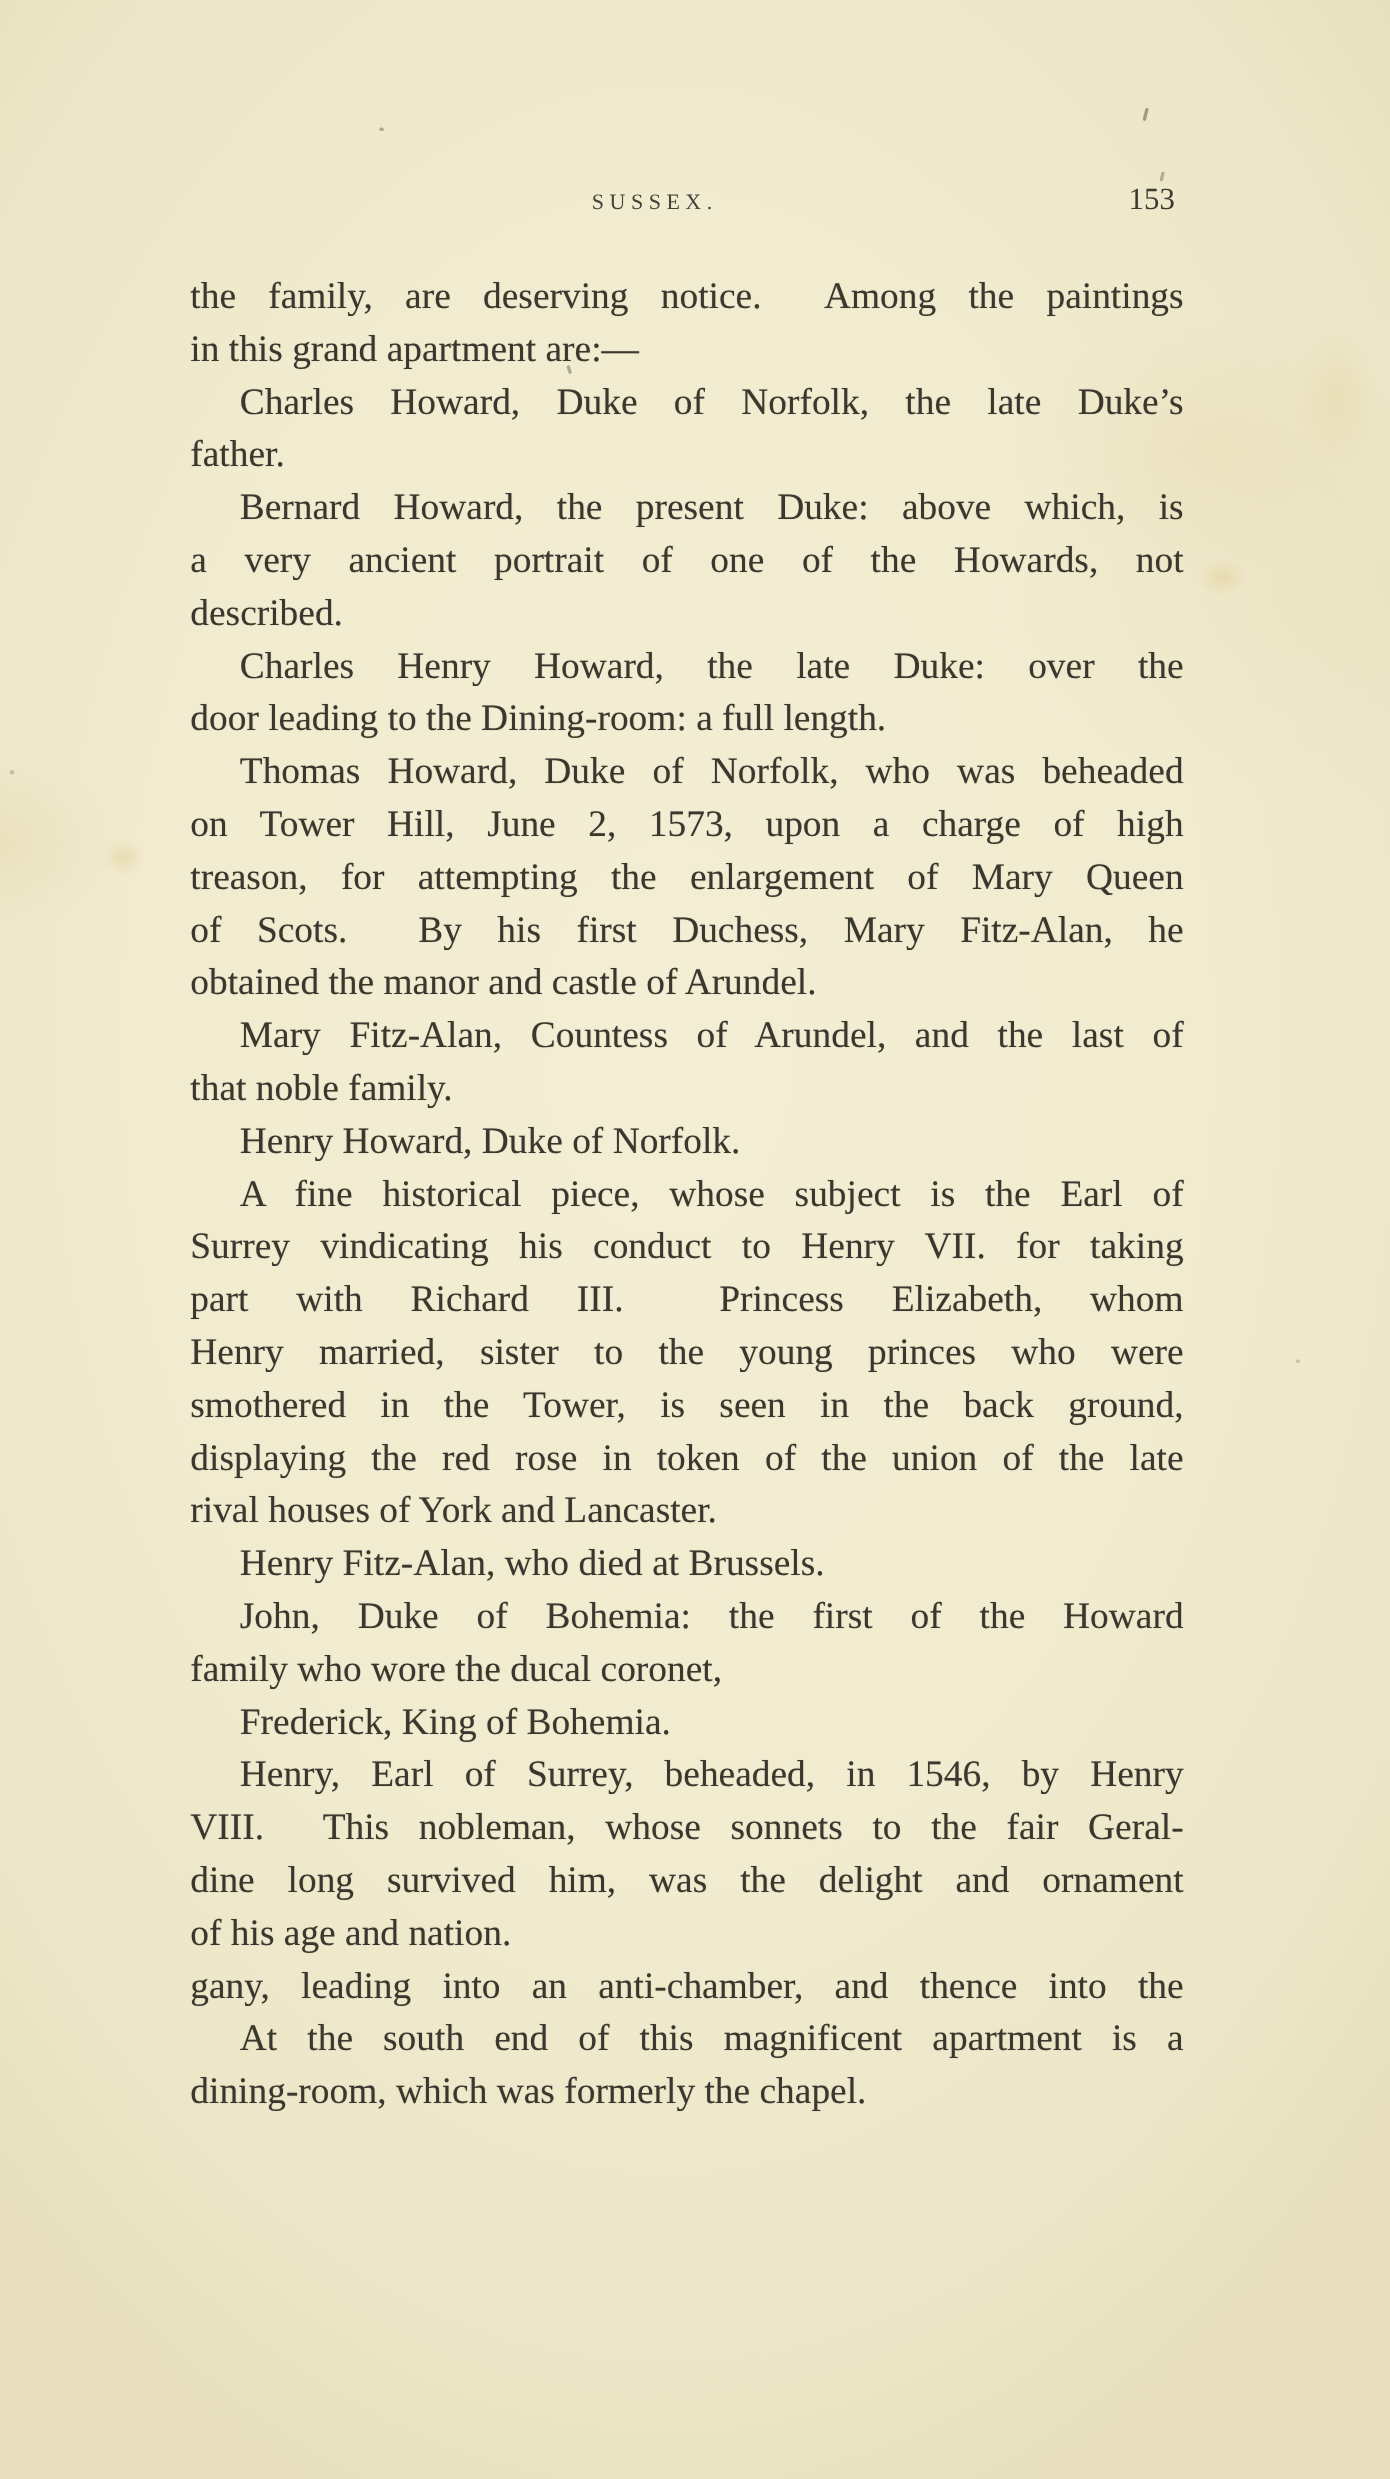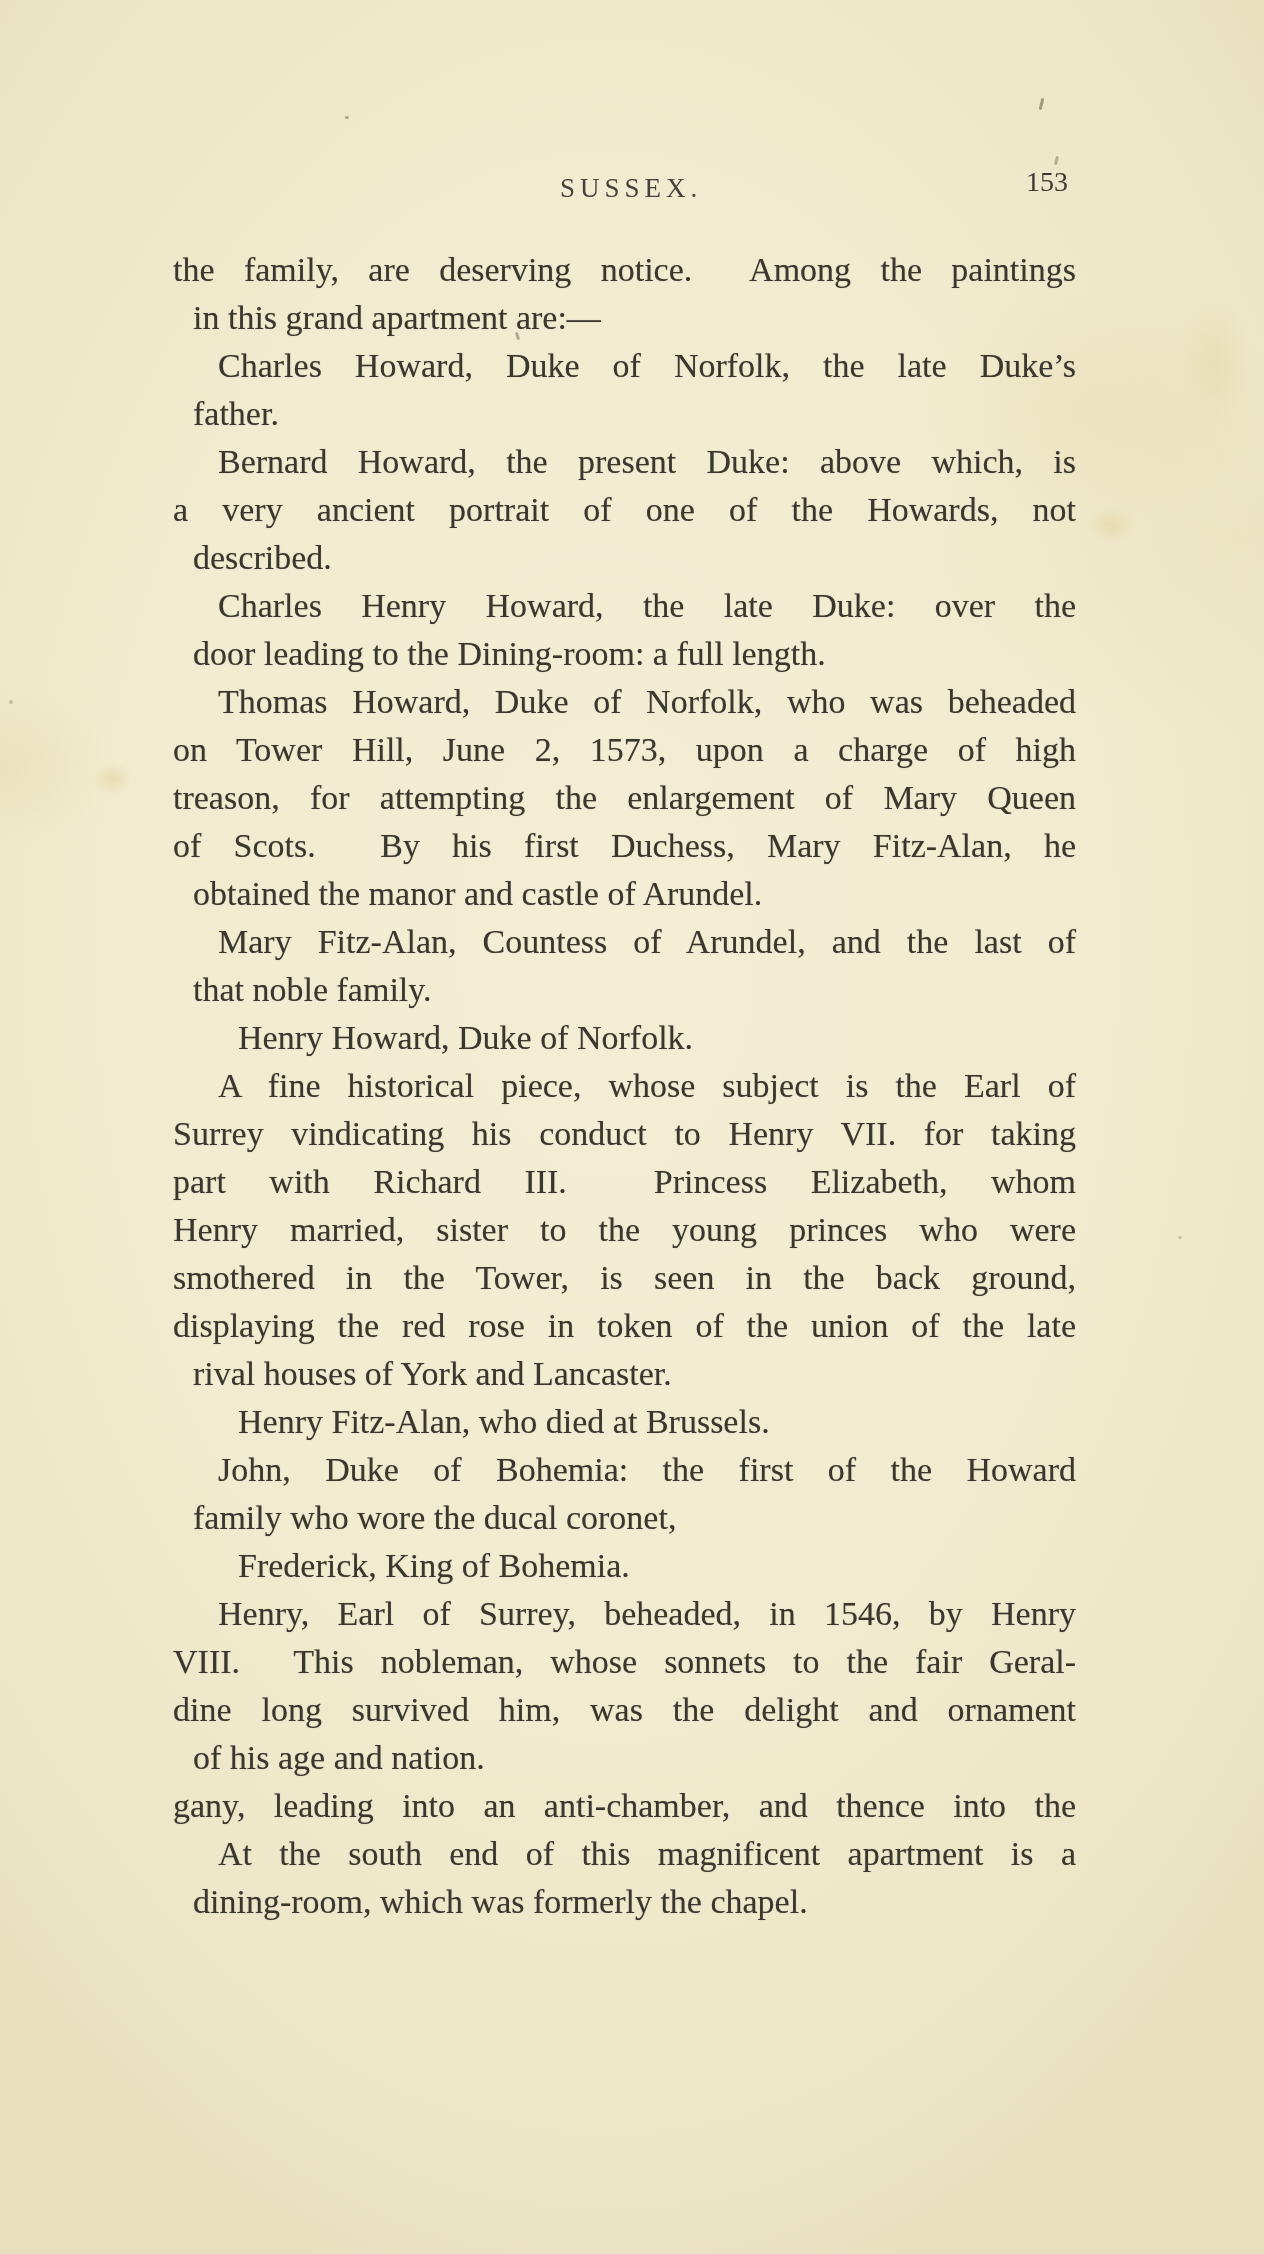--- a/index.html
+++ b/index.html
@@ -16,22 +16,22 @@
     background:
       radial-gradient(ellipse 260px 170px at 87% 18%, rgba(210,176,92,0.10), transparent 70%),
       radial-gradient(ellipse 150px 110px at 0% 34%, rgba(198,168,84,0.12), transparent 72%),
       radial-gradient(ellipse 420px 260px at 96% 24%, rgba(205,186,120,0.08), transparent 75%),
       radial-gradient(ellipse 900px 1400px at 48% 42%, #f3eed4 0%, #f1ebcf 55%, #ece5c6 88%, #e7dfbe 100%);
     color: #3a372e;
   }
   .running-head {
     position: absolute;
     top: 173px;
-    left: 560px;
-    font-size: 27px;
+    left: 538px;
+    font-size: 20px;
     letter-spacing: 5px;
     color: #45423a;
   }
   .page-number {
     position: absolute;
     top: 166px;
     right: 196px;
     font-size: 28px;
     color: #3d3a30;
   }
@@ -45,21 +45,20 @@
     text-shadow: 0 0 1px rgba(58,55,46,0.35);
   }
   .line {
     height: 48px;
     white-space: pre-wrap;
     text-align: justify;
     text-align-last: justify;
   }
   .line.end {
     text-align-last: left;
-    margin-left: 20px;
   }
   .line.indent {
     text-indent: 45px;
   }
   .speck {
     position: absolute;
     background: #75705a;
     opacity: 0.55;
     border-radius: 40% 60% 50% 50%;
   }

